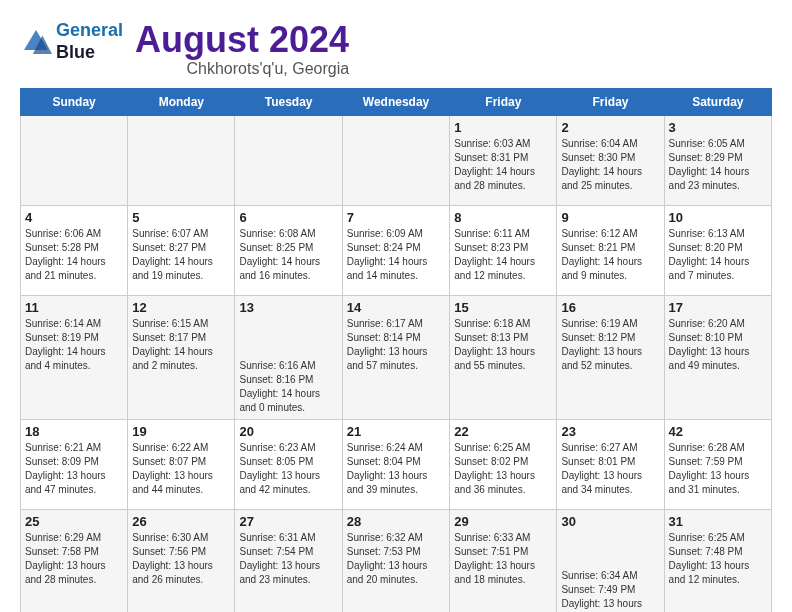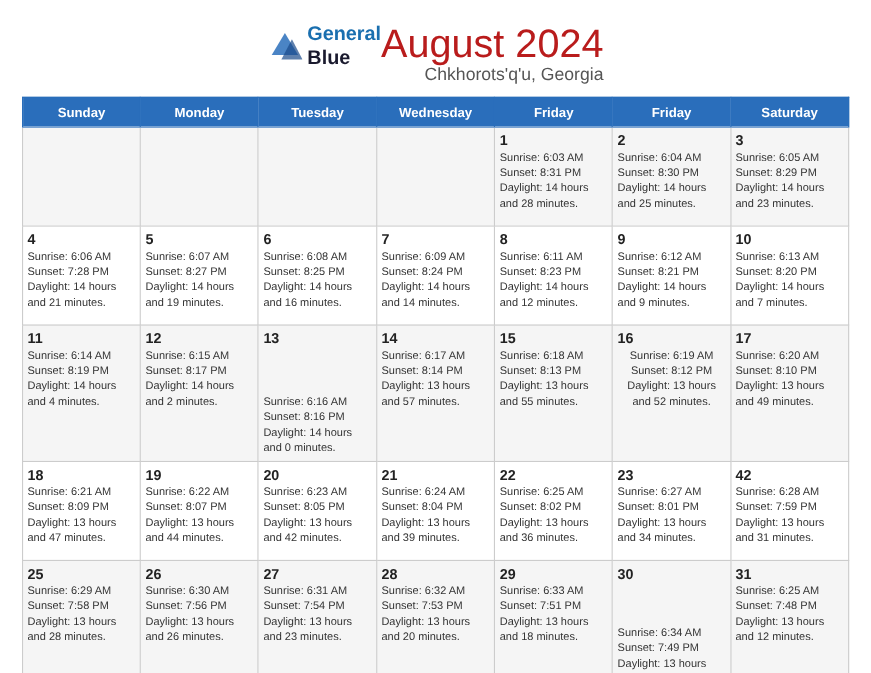--- a/index.html
+++ b/index.html
@@ -5,23 +5,24 @@
     * { box-sizing: border-box; margin: 0; padding: 0; }
     body {
       font-family: Arial, sans-serif;
       background: #fff;
       width: 792px;
       min-height: 612px;
       padding: 20px;
     }
     .header {
       display: flex;
-      justify-content: center;
+      justify-content: flex-start;
       align-items: flex-start;
       margin-bottom: 10px;
+      gap: 12px;
     }
     .logo {
       display: flex;
       align-items: center;
       gap: 4px;
     }
     .logo-text {
       font-size: 18px;
       font-weight: bold;
       color: #1a1a2e;
@@ -32,22 +33,22 @@
     }
     .logo-icon {
       width: 32px;
       height: 32px;
     }
     .title-block {
       text-align: right;
     }
     .month-year {
       font-size: 36px;
-      font-weight: 400;
-      color: #b91c1c;
+      font-weight: 700;
+      color: #4c1d95;
       line-height: 1.1;
     }
     .location {
       font-size: 16px;
       color: #555;
     }
     table {
       width: 100%;
       border-collapse: collapse;
       font-size: 11px;
@@ -145,21 +146,21 @@
           <span class="day-number">3</span>
           <div class="day-info" style="white-space: pre-line;">Sunrise: 6:05 AM
 Sunset: 8:29 PM
 Daylight: 14 hours and 23 minutes.</div>
         </td>
       </tr>
       <tr>
         <td>
           <span class="day-number">4</span>
           <div class="day-info" style="white-space: pre-line;">Sunrise: 6:06 AM
-Sunset: 7:28 PM
+Sunset: 5:28 PM
 Daylight: 14 hours and 21 minutes.</div>
         </td>
         <td>
           <span class="day-number">5</span>
           <div class="day-info" style="white-space: pre-line;">Sunrise: 6:07 AM
 Sunset: 8:27 PM
 Daylight: 14 hours and 19 minutes.</div>
         </td>
         <td>
           <span class="day-number">6</span>
@@ -218,21 +219,21 @@
 Daylight: 13 hours and 57 minutes.</div>
         </td>
         <td>
           <span class="day-number">15</span>
           <div class="day-info" style="white-space: pre-line;">Sunrise: 6:18 AM
 Sunset: 8:13 PM
 Daylight: 13 hours and 55 minutes.</div>
         </td>
         <td>
           <span class="day-number">16</span>
-          <div class="day-info" style="white-space: pre-line; text-align: center;">Sunrise: 6:19 AM
+          <div class="day-info" style="white-space: pre-line;">Sunrise: 6:19 AM
 Sunset: 8:12 PM
 Daylight: 13 hours and 52 minutes.</div>
         </td>
         <td>
           <span class="day-number">17</span>
           <div class="day-info" style="white-space: pre-line;">Sunrise: 6:20 AM
 Sunset: 8:10 PM
 Daylight: 13 hours and 49 minutes.</div>
         </td>
       </tr>

